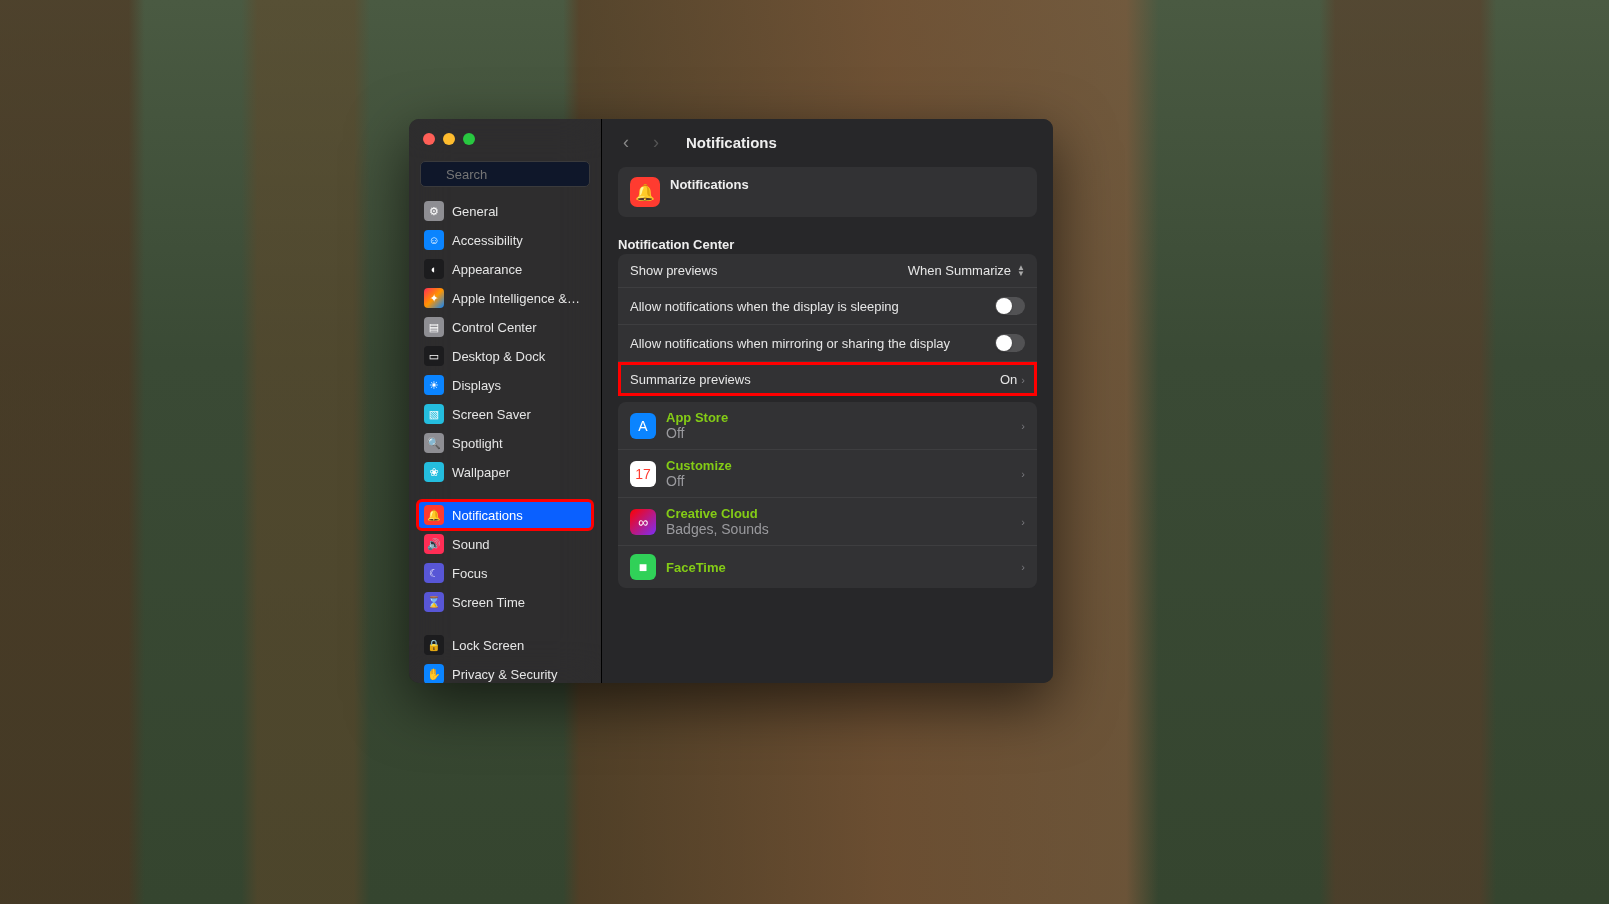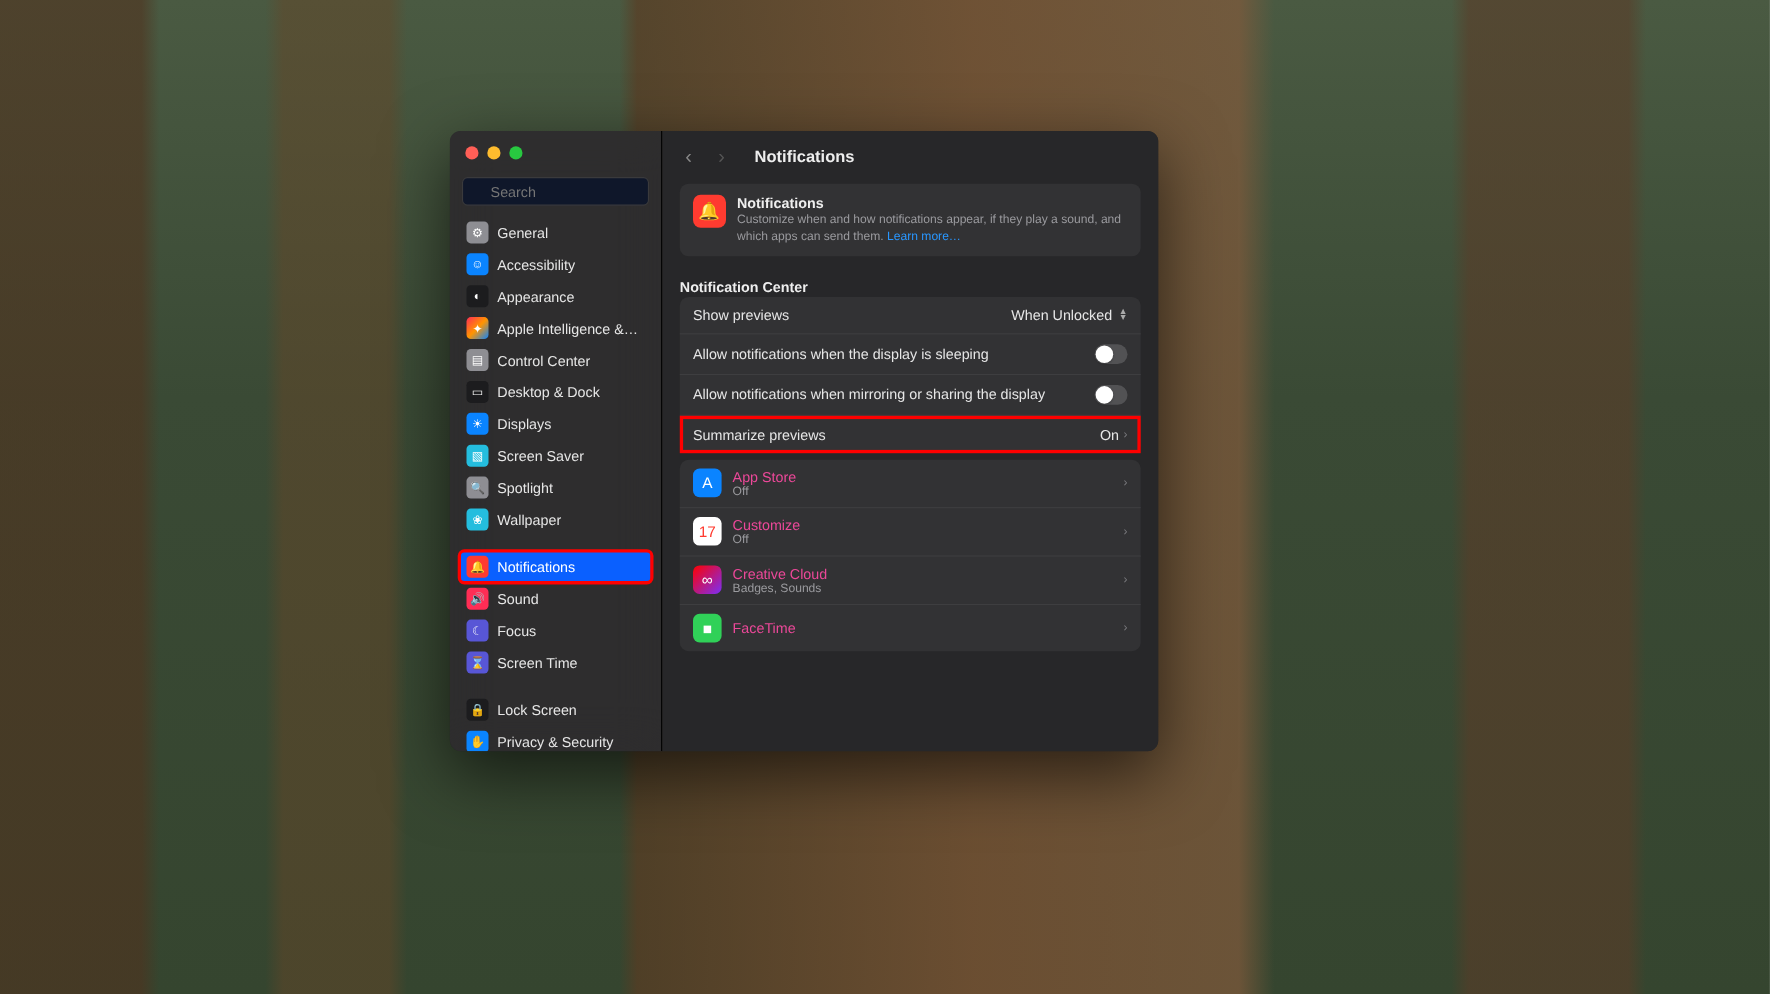--- a/index.html
+++ b/index.html
@@ -84,22 +84,22 @@
 .row .val { color:#e6e6e6; font-size:13px; display:flex; align-items:center; gap:4px; }
 .row .chev { color:#7a7a7e; font-size:11px; }
 .toggle { width:30px; height:18px; border-radius:9px; background:#525254; position:relative; }
 .toggle::after { content:''; position:absolute; width:16px; height:16px; border-radius:50%; background:#fff; top:1px; left:1px; box-shadow:0 1px 2px rgba(0,0,0,.3); }
 .toggle.on { background:#0a84ff; }
 .toggle.on::after { left:13px; }
 .updn { color:#aaa; font-size:8px; line-height:6px; display:flex; flex-direction:column; margin-left:2px; }
 .app-row { padding:8px 12px; }
 .app-row .left { display:flex; align-items:center; gap:10px; }
 .app-icn { width:26px; height:26px; border-radius:6px; display:flex; align-items:center; justify-content:center; font-size:14px; color:#fff; flex-shrink:0; }
-.app-row .nm { font-size:13px; color:#ec4899; font-weight:400; }
-.app-row .st { font-size:11px; color:#9a9a9e; }
+.app-row .nm { font-size:13px; color:#84cc16; font-weight:700; }
+.app-row .st { font-size:14px; color:#9a9a9e; }
 .highlight-row { outline: 3px solid #ff0000; outline-offset:-3px;align-items:flex-end; }
 </style>
 </head>
 <body>
 
 <div class="window">
   <div class="sidebar">
     <div class="traffic">
       <span class="tred"></span>
       <span class="tyel"></span>
@@ -183,31 +183,30 @@
     <div class="titlebar">
       <div class="nav-btn">‹</div>
       <div class="nav-btn disabled">›</div>
       <div class="titletxt">Notifications</div>
     </div>
     <div class="content">
       <div class="infocard">
         <div class="icn">🔔</div>
         <div>
           <div class="tt">Notifications</div>
-          <div class="dd"><span>Customize when and how notifications appear, if they play a sound, and which apps can send them. </span><a href="#">Learn more…</a></div>
         </div>
       </div>
 
       <div class="section-h">Notification Center</div>
 
       <div class="rowgroup">
         <div class="row">
           <span>Show previews</span>
           <span class="val">
-              <span>When Unlocked</span>
+              <span>When Summarize</span>
               <span class="updn">
                 <span>▲</span>
                 <span>▼</span>
               </span>
             </span>
         </div>
         <div class="row">
           <span>Allow notifications when the display is sleeping</span>
           <div class="toggle"></div>
         </div>

